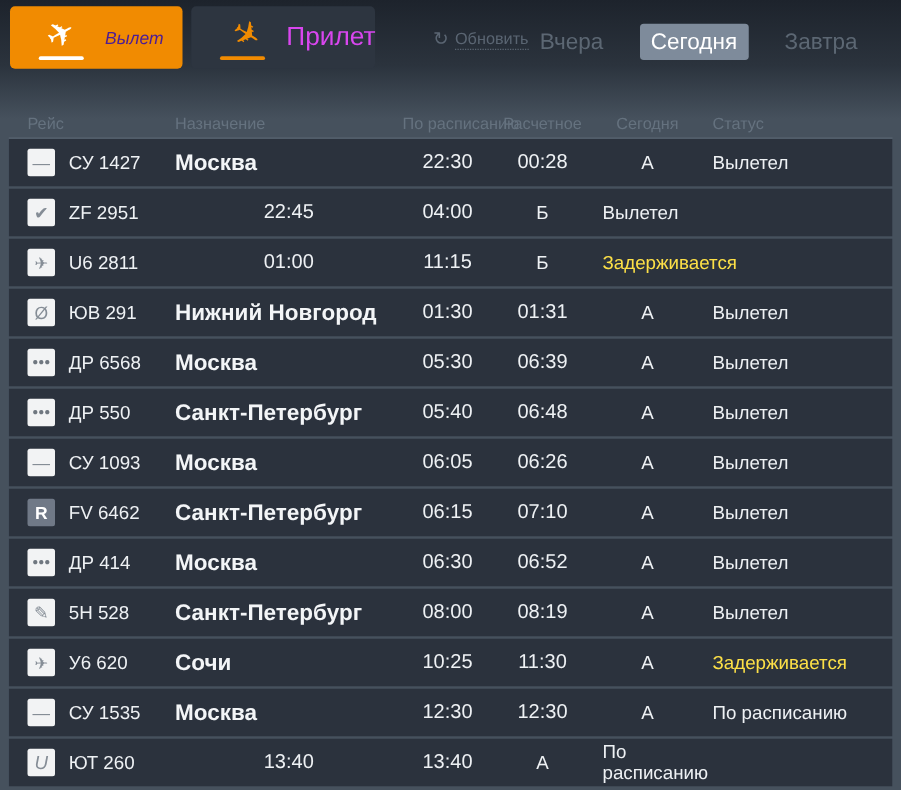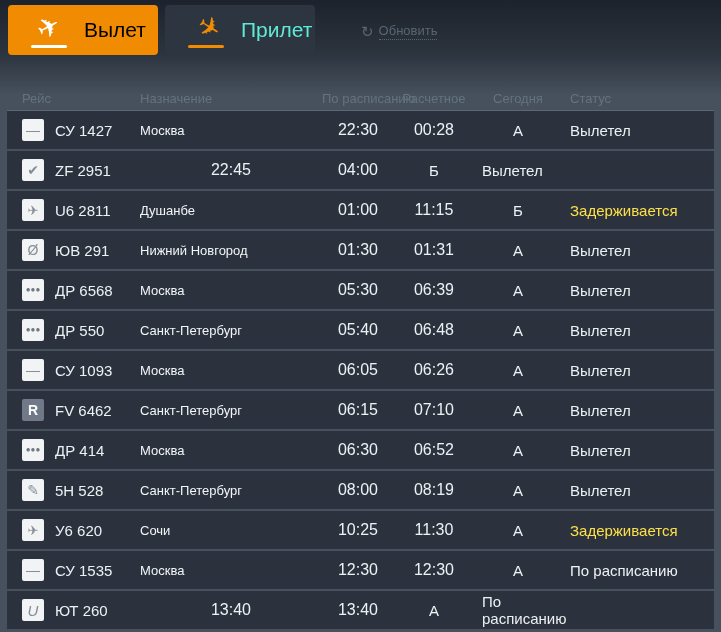--- a/index.html
+++ b/index.html
@@ -17,23 +17,23 @@
   .tab-btn{width:150px;height:50px;border-radius:4px;display:flex;align-items:center;
     padding:0 0 0 22px;box-sizing:border-box;cursor:pointer;border:none;}
   .tab-btn .plane-wrap{width:40px;height:38px;position:relative;display:flex;align-items:center;justify-content:center;}
   .plane-glyph{font-size:27px;line-height:1;display:inline-block;}
   .plane-dep .plane-glyph{color:#ffffff;transform:rotate(-28deg) translateY(-3px);}
   .plane-arr .plane-glyph{color:#f18b01;transform:rotate(32deg) translateY(-3px);}
   .plane-underline{position:absolute;left:1px;bottom:1px;width:36px;height:3px;border-radius:2px;}
   .plane-dep .plane-underline{background:#ffffff;}
   .plane-arr .plane-underline{background:#f18b01;}
   .tab-departures{background:#f18b01;}
-  .tab-departures .tab-label{color:#000000;font-size:21px;margin-left:14px;}
+  .tab-departures .tab-label{color:#4c1d95;font-size:14px;margin-left:14px;font-style:italic;}
   .tab-arrivals{background:#2d3540;margin-left:7px;}
-  .tab-arrivals .tab-label{color:#5eead4;font-size:21px;margin-left:14px;}
+  .tab-arrivals .tab-label{color:#d946ef;font-size:21px;margin-left:14px;}
 
   .refresh{margin-left:46px;margin-top:18px;display:flex;align-items:center;gap:5px;
     color:#5a6572;font-size:13px;cursor:pointer;background:none;border:none;padding:0;}
   .refresh-icon{font-size:15px;line-height:1;color:#5a6572;}
   .refresh-text{border-bottom:1px dotted #5a6572;padding-bottom:1px;}
 
   .dates{margin-left:auto;display:flex;align-items:center;gap:20px;margin-top:14px;}
   .date-item{font-size:18px;color:#5c6773;cursor:pointer;padding:4px 9px;border-radius:3px;}
   .date-item.active{background:#7e8b9b;color:#ffffff;}
 
@@ -49,21 +49,21 @@
   .frow{height:38px;margin-bottom:2px;background:#2b323d;box-sizing:border-box;
     padding:0 8px 0 15px;color:#eef1f4;}
   .cell-flight{display:flex;align-items:center;gap:11px;font-size:15px;}
   .logo{width:22px;height:22px;border-radius:2px;display:flex;align-items:center;justify-content:center;
     font-size:14px;line-height:1;flex:0 0 22px;}
   .logo--light{background:#f2f3f4;color:#858d96;}
   .logo--dark{background:#707987;color:#ffffff;font-weight:bold;}
   .logo.glyph-dots{font-size:8px;letter-spacing:0;color:#6f7780;}
   .logo.glyph-plane{font-size:13px;}
   .logo.glyph-u{font-style:italic;font-size:15px;}
-  .cell-dest{font-weight:normal;font-size:13px;color:#f3f5f7;}
+  .cell-dest{font-weight:bold;font-size:18px;color:#f3f5f7;}
   .cell-time{text-align:center;font-size:16px;}
   .cell-term{text-align:center;font-size:15px;}
   .cell-status{font-size:15px;padding-left:8px;}
   .cell-status.delayed{color:#fde047;}
 </style>
 </head>
 <body>
 
 <div class="board">
 
@@ -81,20 +81,25 @@
         <span class="plane-underline"></span>
       </span>
       <span class="tab-label">Прилет</span>
     </button>
 
     <button class="refresh">
       <span class="refresh-icon">↻</span>
       <span class="refresh-text">Обновить</span>
     </button>
 
+    <div class="dates">
+        <button class="date-item" style="border: none; font-family: inherit; background: none;">Вчера</button>
+        <button class="date-item active" style="border: none; font-family: inherit;">Сегодня</button>
+        <button class="date-item" style="border: none; font-family: inherit; background: none;">Завтра</button>
+      </div>
   </div>
 
   <div class="col-headers grid-cols">
       <div class="col col-0">Рейс</div>
       <div class="col col-1">Назначение</div>
       <div class="col col-2">По расписанию</div>
       <div class="col col-3">Расчетное</div>
       <div class="col col-4">Сегодня</div>
       <div class="col col-5">Статус</div>
     </div>
@@ -121,21 +126,20 @@
     <div class="cell cell-time">04:00</div>
     <div class="cell cell-term">Б</div>
     <div class="cell cell-status">Вылетел</div>
   </div>
 
   <div class="frow grid-cols">
     <div class="cell cell-flight">
       <span class="logo logo--light glyph-plane">✈</span>
       <span class="flight-no">U6 2811</span>
     </div>
-    <div class="cell cell-dest">Душанбе</div>
     <div class="cell cell-time">01:00</div>
     <div class="cell cell-time">11:15</div>
     <div class="cell cell-term">Б</div>
     <div class="cell cell-status delayed">Задерживается</div>
   </div>
 
   <div class="frow grid-cols">
     <div class="cell cell-flight">
       <span class="logo logo--light glyph-std">Ø</span>
       <span class="flight-no">ЮВ 291</span>

